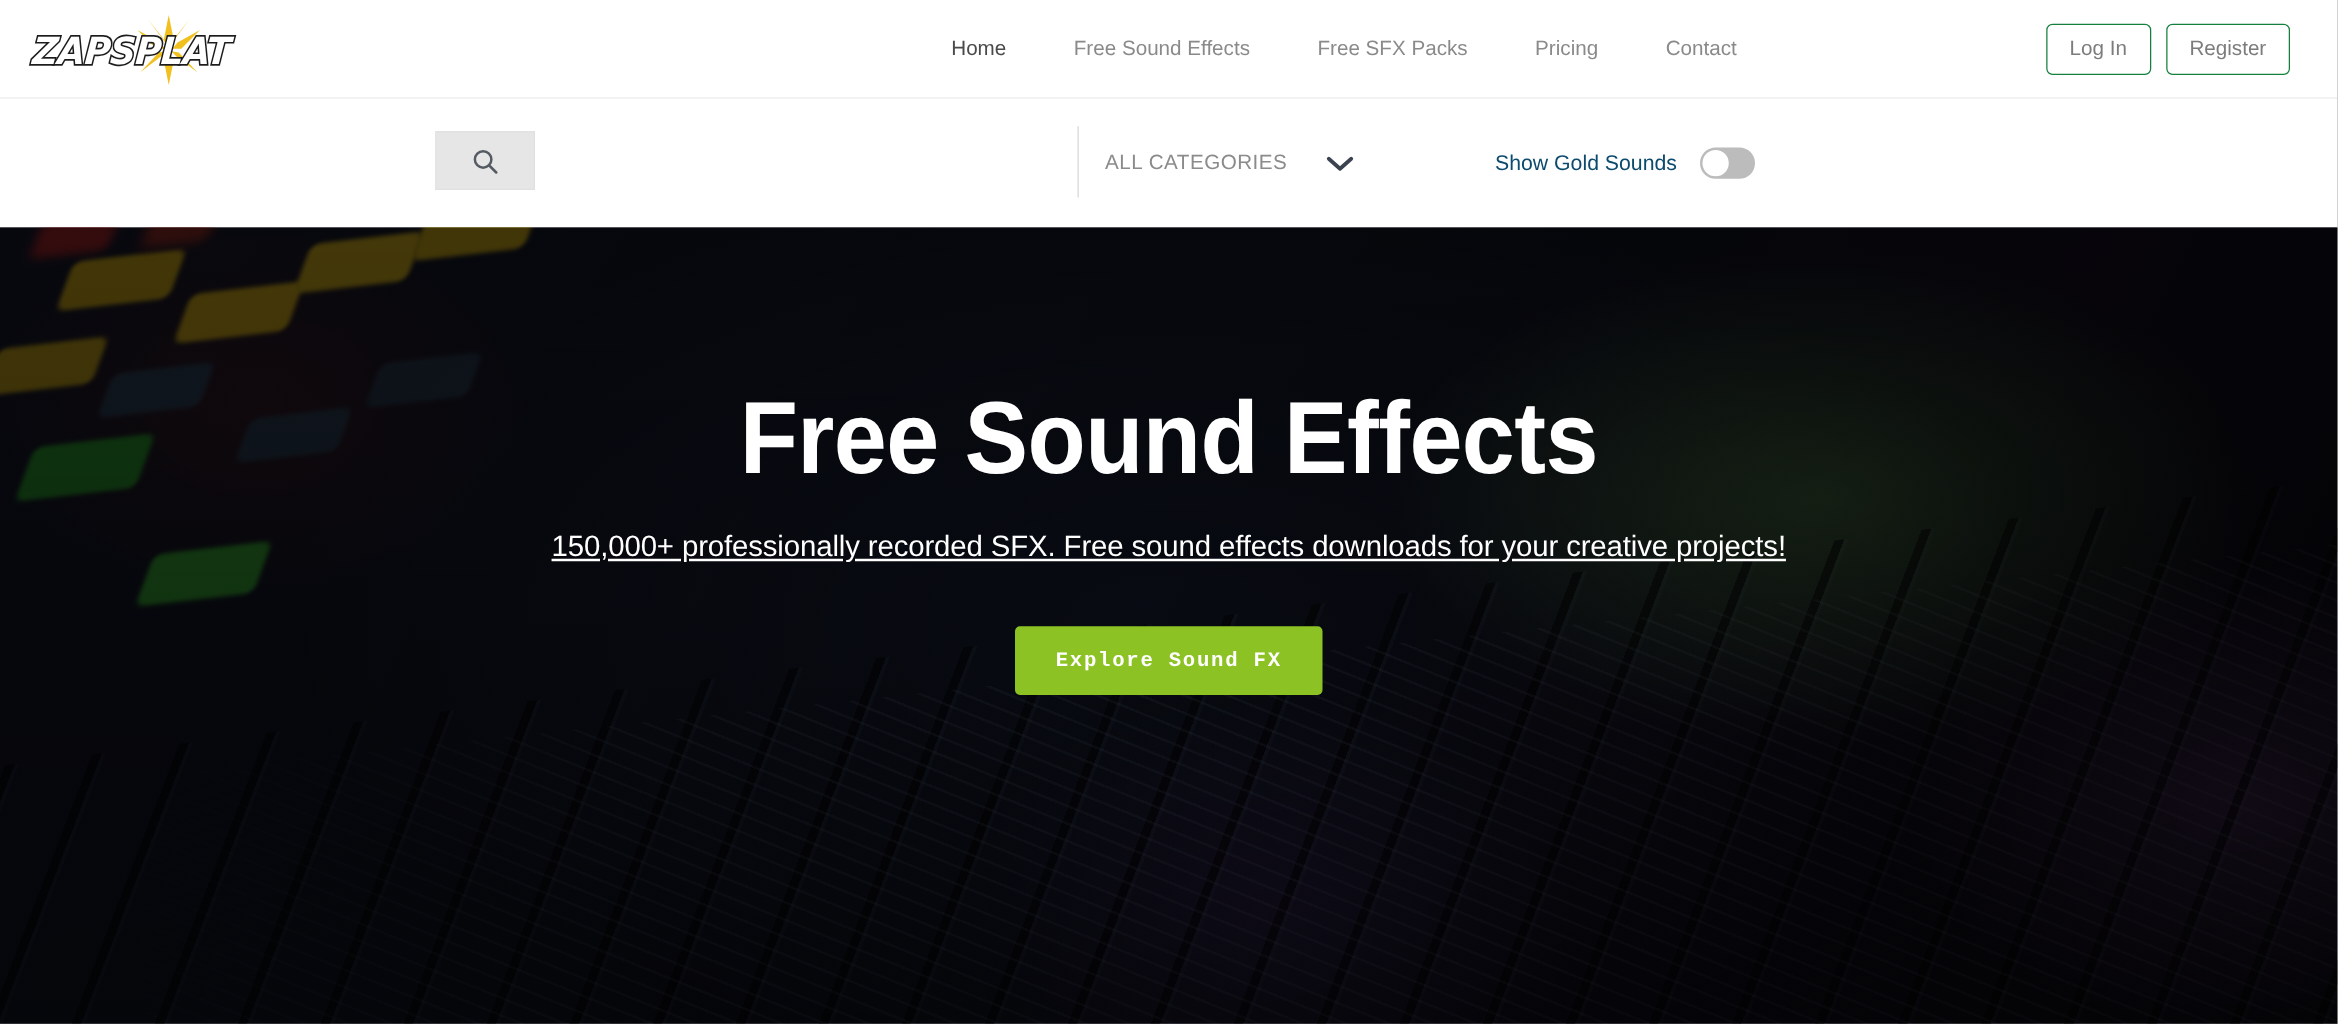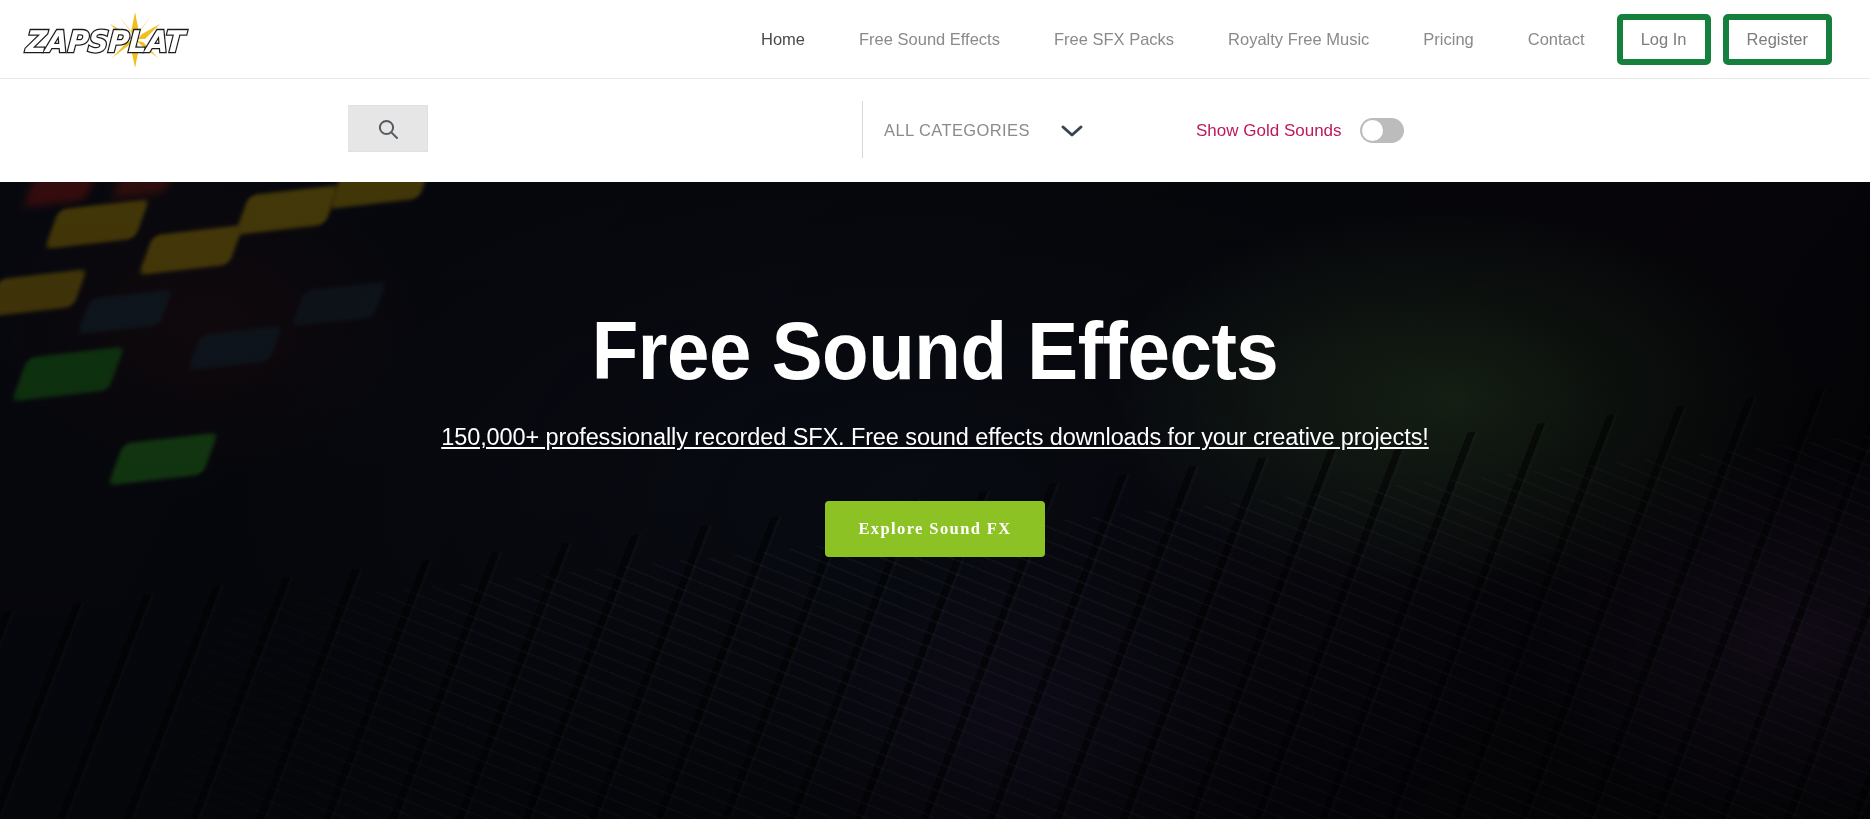--- a/index.html
+++ b/index.html
@@ -78,21 +78,21 @@
   .auth {
     position: absolute;
     right: 38px;
     top: 0;
     height: 79px;
     display: flex;
     align-items: center;
     gap: 12px;
   }
   .auth-btn {
-    border: 6px solid #15803d;
+    border: 1px solid #15803d;
     border-radius: 5px;
     background: #ffffff;
     color: #7c7c7c;
     font-size: 16.5px;
     font-family: "Liberation Sans", sans-serif;
     padding: 10px 18px;
     cursor: pointer;
     white-space: nowrap;
   }
 
@@ -168,21 +168,21 @@
     position: absolute;
     left: 1196px;
     top: 0;
     height: 103px;
     display: flex;
     align-items: center;
     gap: 18px;
   }
   .gold-label {
     font-size: 17px;
-    color: #be185d;
+    color: #0c4a6e;
     white-space: nowrap;
   }
   .toggle {
     width: 44px;
     height: 25px;
     border-radius: 13px;
     background: #bcbcbc;
     position: relative;
     cursor: pointer;
     flex: none;
@@ -291,21 +291,21 @@
     display: inline-block;
     margin-top: 50px;
     background: #8dc225;
     color: #ffffff;
     font-size: 16.5px;
     font-weight: bold;
     letter-spacing: 1.4px;
     padding: 18px 33px;
     border: none;
     border-radius: 4px;
-    font-family: Liberation Serif, serif;
+    font-family: Liberation Mono, monospace;
     cursor: pointer;
   }
 </style>
 </head>
 <body>
 
 <div class="page">
 
   <div class="header">
 
@@ -322,21 +322,20 @@
           <polygon points="10,3 22,19 26,25 22,18"></polygon>
         </g>
       </svg>
       <div class="logo-text">ZAPSPLAT</div>
     </div>
 
     <nav class="nav">
       <a class="nav-item active" href="#">Home</a>
       <a class="nav-item" href="#">Free Sound Effects</a>
       <a class="nav-item" href="#">Free SFX Packs</a>
-      <a class="nav-item" href="#">Royalty Free Music</a>
       <a class="nav-item" href="#">Pricing</a>
       <a class="nav-item" href="#">Contact</a>
     </nav>
 
     <div class="auth">
       <button class="auth-btn">Log In</button>
       <button class="auth-btn">Register</button>
     </div>
   </div>
 

